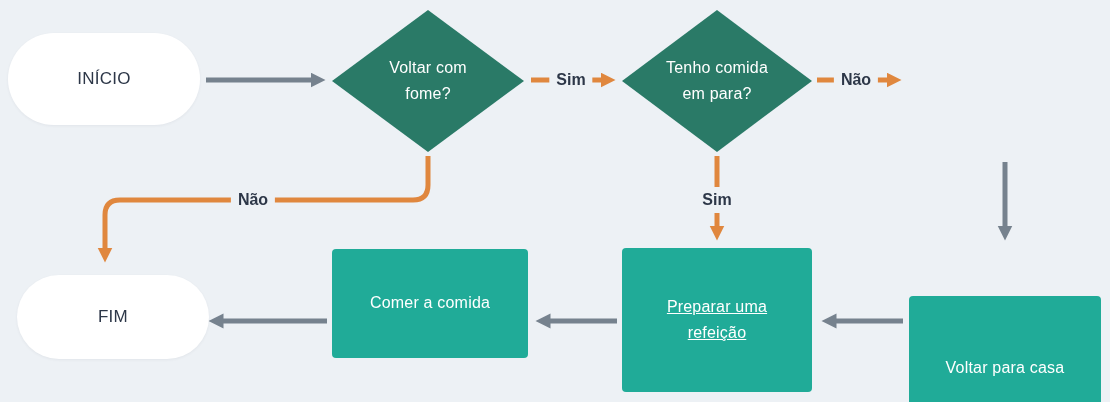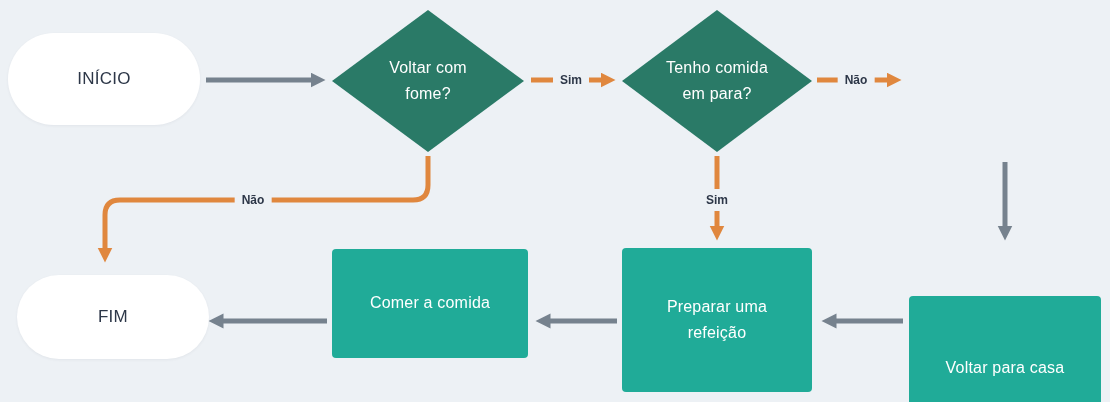--- a/index.html
+++ b/index.html
@@ -58,33 +58,33 @@
   .node-label{display:block;}
   .decision .node-label{max-width:120px;}
   .decision.narrow .node-label{max-width:104px;}
   .process .node-label{max-width:150px;}
 
   .edge-label{
     position:absolute;
     transform:translate(-50%,-50%);
     background:var(--canvas-bg);
     color:var(--text-dark);
-    font-weight:bold;font-size:12px;
+    font-weight:bold;font-size:16px;
     padding:4px 7px;
     white-space:nowrap;
   }
 
   
   #n-start   {left:8px;   top:33px;  width:192px; height:92px;}
   #n-hungry  {left:332px; top:10px;  width:192px; height:142px;}
   #n-food    {left:622px; top:10px;  width:190px; height:142px;}
   #n-market  {left:909px; top:8px;   width:192px; height:145px;}
   #n-end     {left:17px;   top:275px; width:192px; height:84px;}
   #n-eat     {left:332px; top:249px; width:196px; height:109px;}
-  #n-prepare {left:622px; top:248px; width:190px; height:144px;}
+  #n-prepare {left:622px; top:248px; width:190px; height:144px;text-decoration:underline;}
   #n-return  {left:909px; top:248px; width:192px; height:145px;margin-top:48px;}
 
   
   #l-sim1{left:571px; top:80px;}
   #l-nao1{left:856px; top:80px;}
   #l-sim2{left:717px; top:200px;}
   #l-nao2{left:253px; top:200px;}
 </style>
 </head>
 <body>

